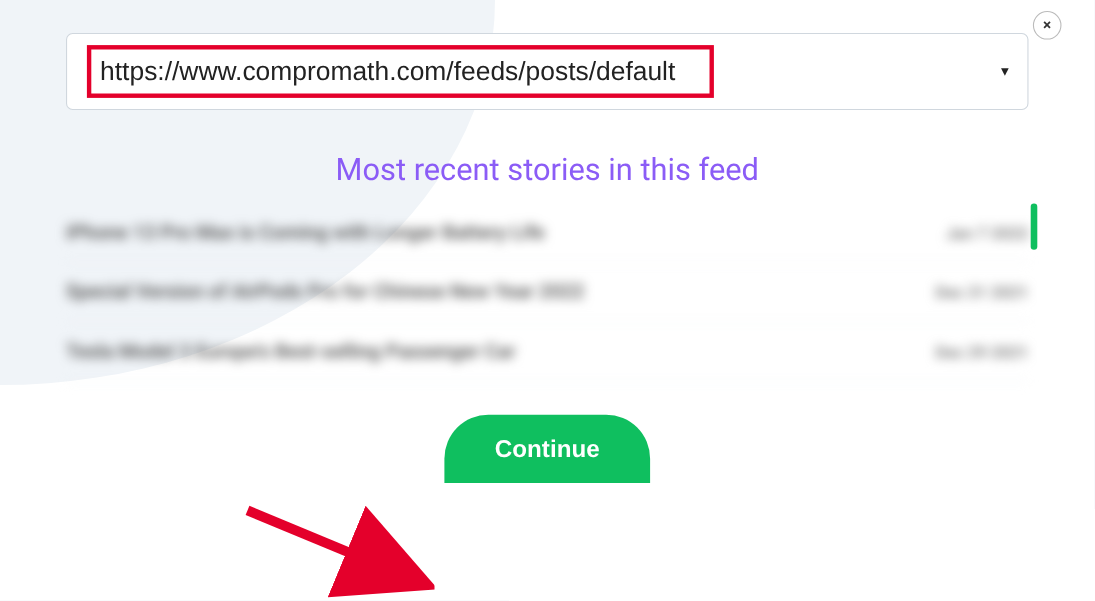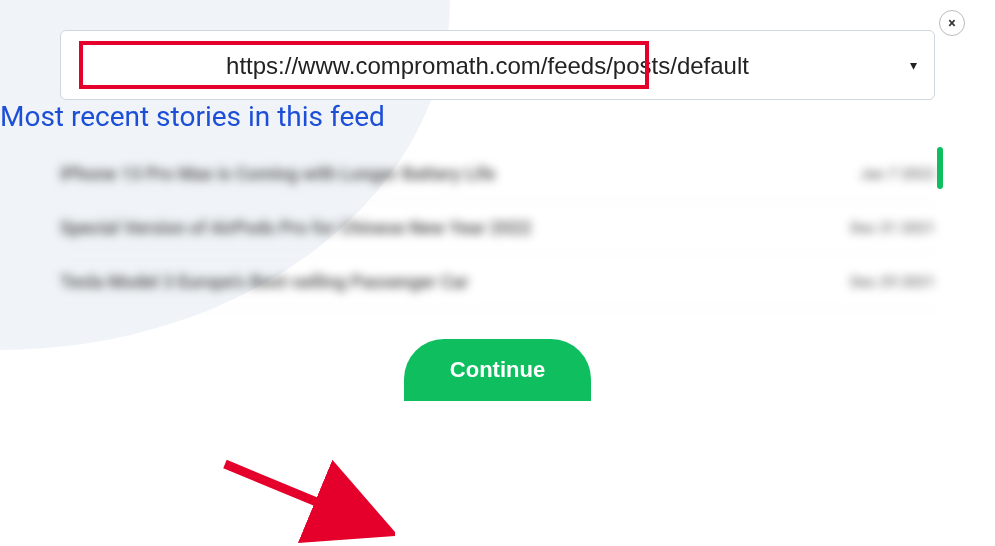--- a/index.html
+++ b/index.html
@@ -67,21 +67,20 @@
       width: 100%;
       height: 70px;
       border: 1px solid #d0d7de;
       border-radius: 6px;
       font-size: 24px;
       padding: 0 50px 0 30px;
       background: #fff;
       appearance: none;
       color: #222;
       cursor: pointer;
-      text-align: center;
     }
     .select-caret {
       position: absolute;
       right: 18px;
       top: 50%;
       transform: translateY(-50%);
       pointer-events: none;
       color: #222;
       font-size: 14px;
     }
@@ -89,23 +88,25 @@
       position: absolute;
       top: 11px;
       left: 19px;
       width: 570px;
       height: 48px;
       border: 4px solid #e4002b;
       pointer-events: none;
       z-index: 5;
     }
     .feed-title {
-      color: #1d4ed8;
+      text-align: center;
+      color: #8b5cf6;
       font-size: 28px;
       font-weight: 400;
+      margin-top: 38px;
     }
     .feed-list {
       margin: 14px 60px 0;
       position: relative;
     }
     .feed-row {
       display: flex;
       justify-content: space-between;
       align-items: center;
       padding: 16px 0;

